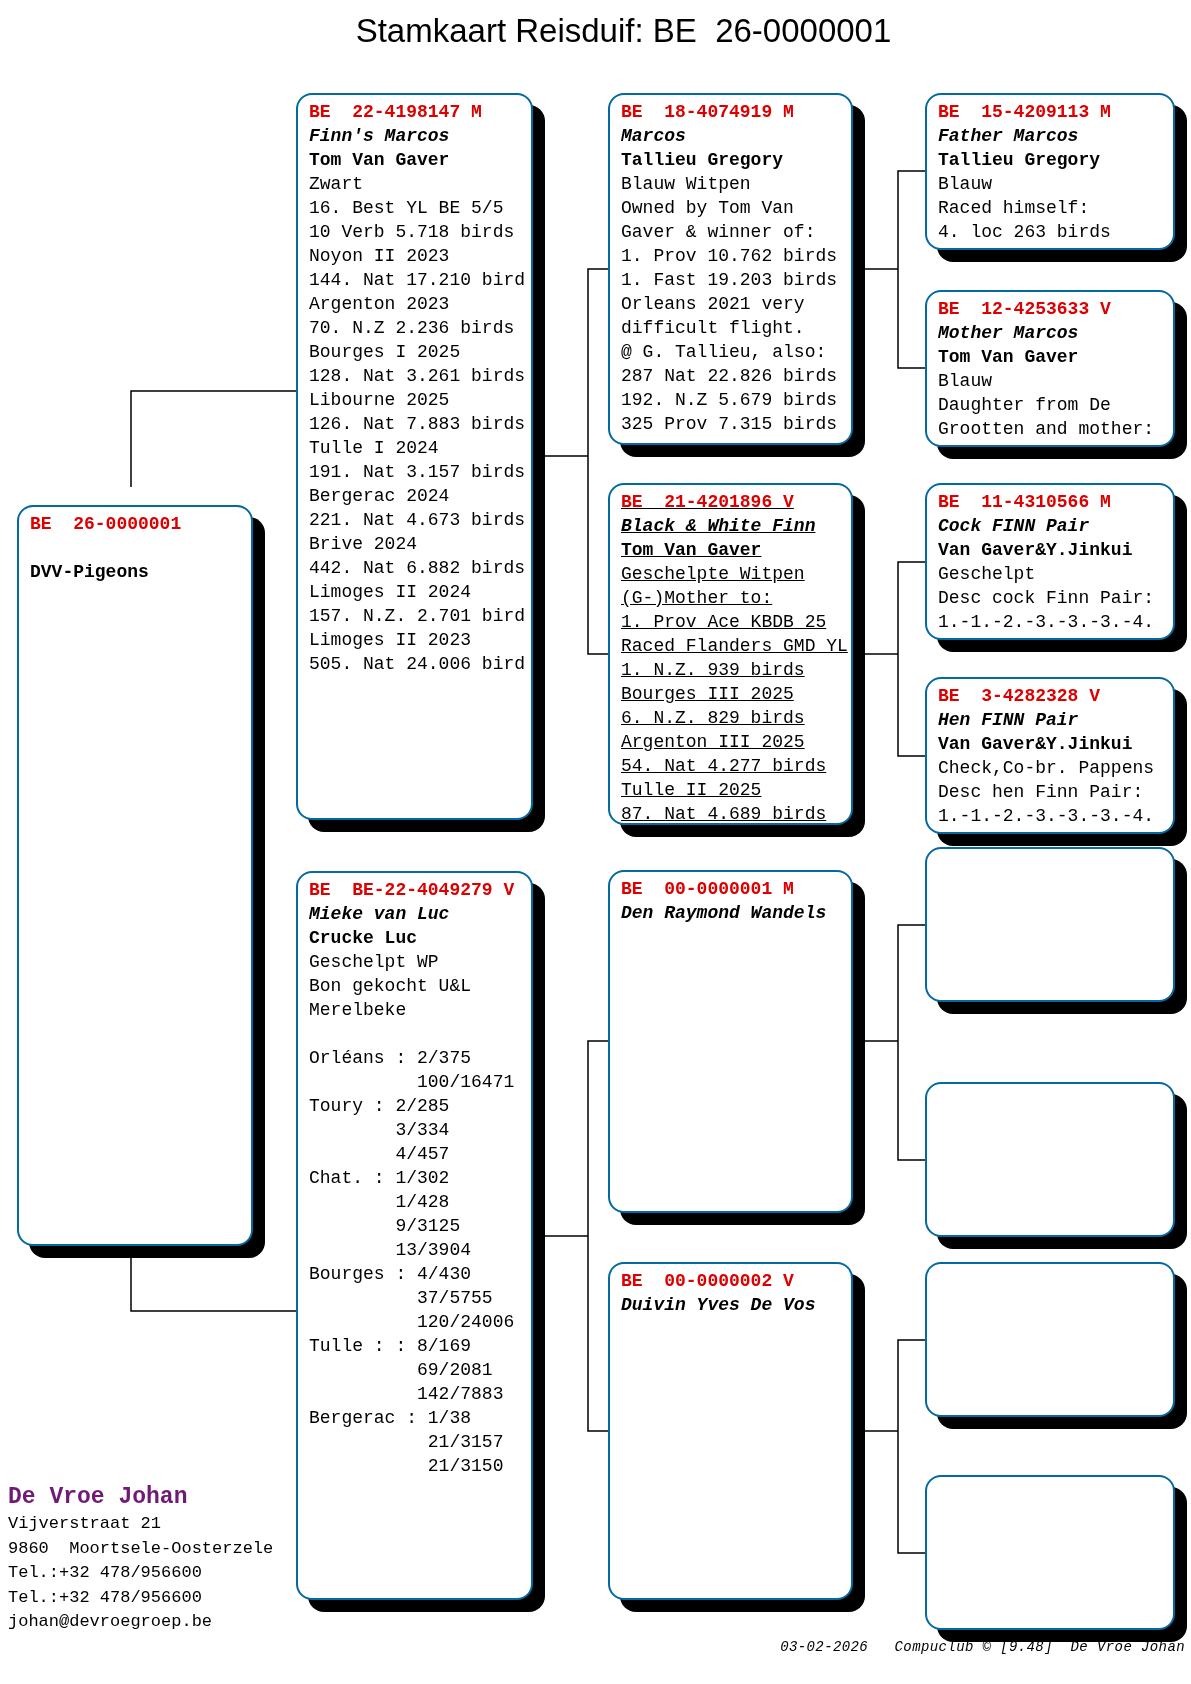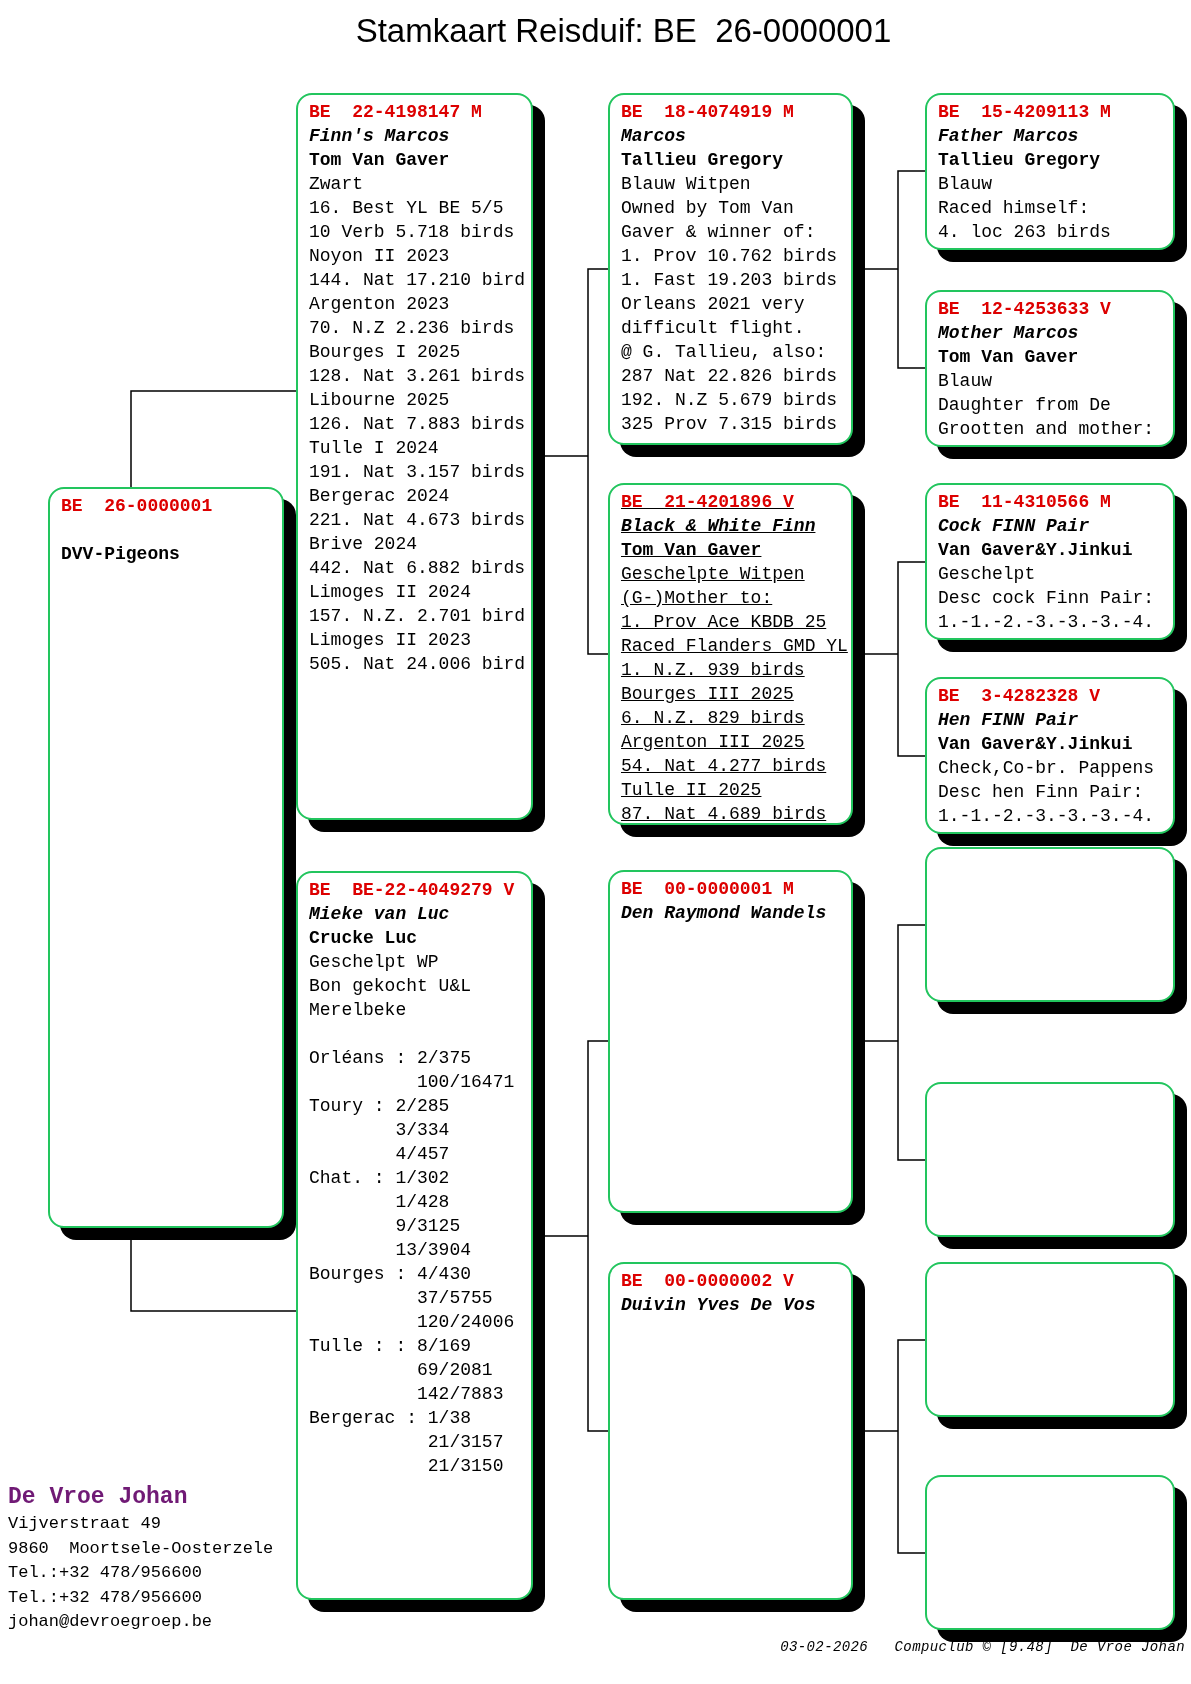--- a/index.html
+++ b/index.html
@@ -9,21 +9,21 @@
     font-family:"Liberation Mono","DejaVu Sans Mono",monospace;
   }
   .page-title {
     position:absolute; left:0; top:12px; width:100%;
     text-align:center; font-family:"Liberation Sans","DejaVu Sans",sans-serif;
     font-size:33px; font-weight:400; color:#000; white-space:pre;margin-left:28px;
   }
   svg.wires { position:absolute; left:0; top:0; pointer-events:none; }
   .pbox {
     position:absolute; box-sizing:border-box; background:#fff;
-    border:2px solid #22c55e; border-radius:16px;
+    border:2px solid #0369a1; border-radius:16px;
     box-shadow:12px 12px 0 #000;
     padding:5px 2px 0 11px; overflow:hidden;
   }
   .ln {
     white-space:pre; height:24px; line-height:24px; font-size:18px; color:#000;
     font-family:"Liberation Mono","DejaVu Sans Mono",monospace;
   }
   .s-r { color:var(--accent-red,#dd0000); font-weight:bold; }
   .s-n { font-weight:bold; font-style:italic; }
   .s-o { font-weight:bold; }
@@ -61,21 +61,21 @@
     <polyline points="853,654 898,654"></polyline>
     <polyline points="925,562 898,562 898,756 925,756"></polyline>
 
     <polyline points="853,1041 898,1041"></polyline>
     <polyline points="925,925 898,925 898,1160 925,1160"></polyline>
 
     <polyline points="853,1431 898,1431"></polyline>
     <polyline points="925,1340 898,1340 898,1553 925,1553"></polyline>
   </svg>
 
-  <div class="pbox" style="left:17px;  top:487px;  width:236px; height:741px;margin-left:31px;">
+  <div class="pbox" style="left:17px;  top:505px;  width:236px; height:741px;">
       <div class="ln s-r">BE  26-0000001</div>
       <div class="ln"></div>
       <div class="ln s-o">DVV-Pigeons</div>
     </div>
 
   <div class="pbox" style="left:296px; top:93px;   width:237px; height:727px;">
       <div class="ln s-r">BE  22-4198147 M</div>
       <div class="ln s-n">Finn's Marcos</div>
       <div class="ln s-o">Tom Van Gaver</div>
       <div class="ln">Zwart</div>
@@ -201,21 +201,21 @@
       <div class="ln">Desc hen Finn Pair:</div>
       <div class="ln">1.-1.-2.-3.-3.-3.-4.</div>
     </div>
   <div class="pbox" style="left:925px; top:847px;  width:250px; height:155px;"></div>
   <div class="pbox" style="left:925px; top:1082px; width:250px; height:155px;"></div>
   <div class="pbox" style="left:925px; top:1262px; width:250px; height:155px;"></div>
   <div class="pbox" style="left:925px; top:1475px; width:250px; height:155px;"></div>
 
   <div class="owner-block">
     <div class="owner-name">De Vroe Johan</div>
-    <div class="owner-line">Vijverstraat 49</div>
+    <div class="owner-line">Vijverstraat 21</div>
     <div class="owner-line">9860  Moortsele-Oosterzele</div>
     <div class="owner-line">Tel.:+32 478/956600</div>
     <div class="owner-line">Tel.:+32 478/956600</div>
     <div class="owner-line">johan@devroegroep.be</div>
   </div>
 
   <div class="footer-credit">03-02-2026   Compuclub © [9.48]  De Vroe Johan</div>
 
 </div>
 

